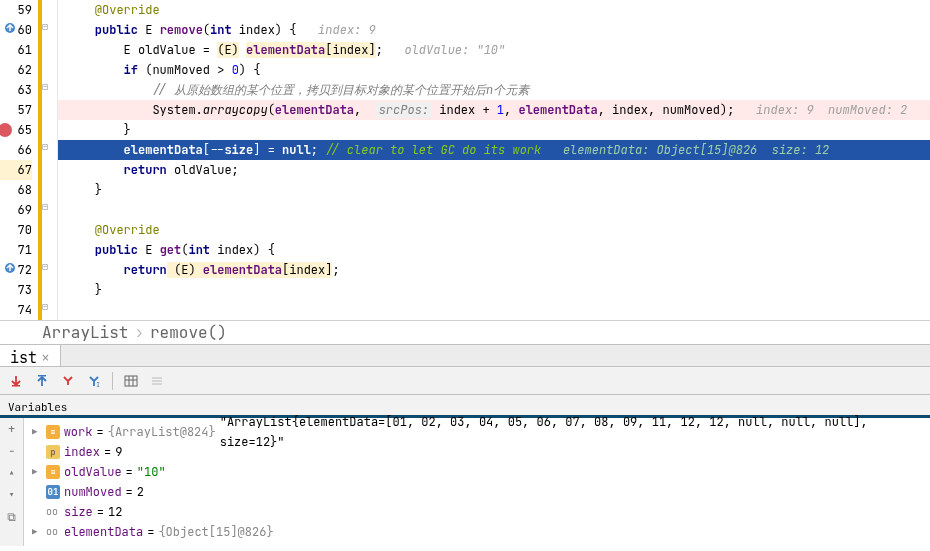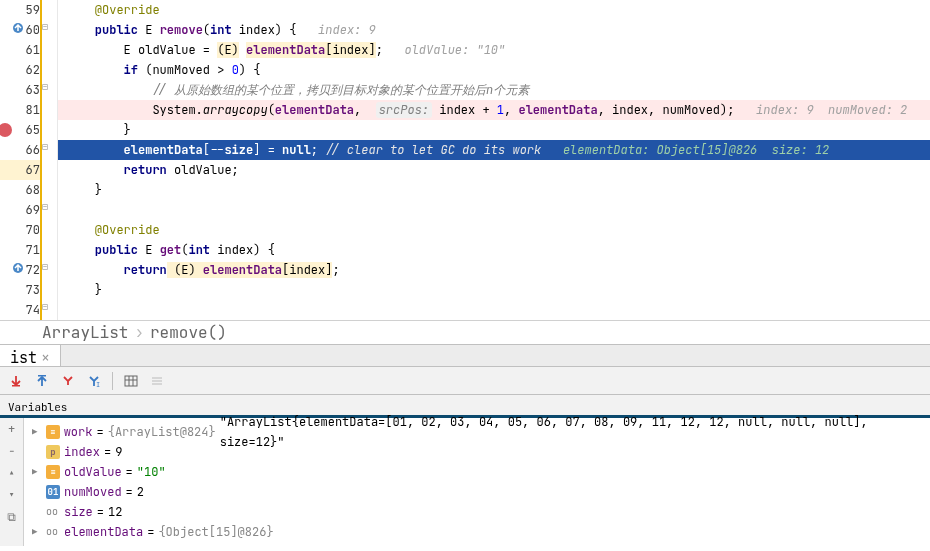--- a/index.html
+++ b/index.html
@@ -1,36 +1,36 @@
 <!DOCTYPE html>
 <html><head>
 <meta charset="utf-8">
 <style>
 * { margin:0; padding:0; box-sizing:border-box; }
 body { font-family:"JetBrains Mono","Consolas","Menlo",monospace; font-size:12px; background:#fff; color:#000; width:930px; }
 .editor { display:flex; width:930px; }
-.gutter { width:42px; background:#fff; text-align:right; color:#404040; user-select:none; border-right:2px solid #eab308; }
+.gutter { width:42px; background:#fff; text-align:right; padding-right:6px; color:#000000; user-select:none; border-right:4px solid #eab308; }
 .gutter .ln { height:20px; line-height:20px; position:relative; }
 .gutter .bp { position:absolute; left:-2px; top:3px; width:14px; height:14px; background:#db5860; border-radius:50%; }
 .gutter-icons { width:16px; border-right:1px solid #e8e8e8; }
 .gutter-icons .ln { height:20px; position:relative; }
 .fold { color:#adadad; font-size:10px; }
 .code { flex:1; }
 .code .line { height:20px; line-height:20px; white-space:pre; padding-left:8px; position:relative; }
 .kw { color:#000080; font-weight:bold; }
 .num { color:#0000ff; }
 .comment { color:#808080; font-style:italic; }
 .ann { color:#808000;text-align:center; }
 .field { color:#660e7a; font-weight:bold; }
 .hint { color:#a0a0a0; font-style:italic; }
 .yellowbx { background:#fff3d1; }
 .paramlbl { background:#f0f0f0; color:#808080; padding:0 3px; border-radius:3px; font-style:italic; }
 .line.current { background:#2154a6; color:#fff; }
 .line.current .kw,.line.current .field,.line.current .comment,.line.current .hint { color:#fff; }
-.line.current .comment { color:#e5e5e5; }
+.line.current .comment { color:#84cc16; }
 .line.current .hint { color:#9ed0a8; }
 .line.bp-line { background:#ffe9e9; }
 .breadcrumb { height:24px; line-height:24px; padding-left:42px; border-top:1px solid #d0d0d0; font-size:16px; color:#666; background:#fff; }
 .breadcrumb .sep { color:#bbb; padding:0 6px; }
 .bottom-tab { height:22px; border-top:1px solid #c0c0c0; background:#ececec; display:flex; }
 .bottom-tab .tab { padding:3px 10px; font-size:15px; background:#fff; border-right:1px solid #c0c0c0; }
 .bottom-tab .close { color:#999; margin-left:4px; cursor:pointer; }
 .toolbar { height:28px; border-top:1px solid #c0c0c0; background:#f2f2f2; display:flex; align-items:center; padding-left:8px; gap:10px; }
 .toolbar .icn { width:16px; height:16px; display:flex; align-items:center; justify-content:center; }
 .vars-hdr { height:24px; line-height:24px; padding-left:8px; border-top:1px solid #c0c0c0; border-bottom:3px solid #0c4a6e; background:#f2f2f2; font-size:11px; }
@@ -55,21 +55,21 @@
 <div class="editor">
   <div class="gutter">
     <div class="ln">59</div>
     <div class="ln"><svg class="ovr-o" viewBox="0 0 12 12">
           <circle cx="6" cy="6" r="5" fill="#4a88c7"></circle>
           <path d="M6 3 L6 9 M3 6 L6 3 L9 6" stroke="#fff" fill="none" stroke-width="1.5"></path>
         </svg><span style="margin-left:2px">60</span></div>
     <div class="ln">61</div>
     <div class="ln">62</div>
     <div class="ln">63</div>
-    <div class="ln">81</div>
+    <div class="ln">57</div>
     <div class="ln"><span class="bp"></span><span>65</span></div>
     <div class="ln">66</div>
     <div class="ln" style="background:#fff3d1">67</div>
     <div class="ln">68</div>
     <div class="ln">69</div>
     <div class="ln">70</div>
     <div class="ln">71</div>
     <div class="ln"><svg class="ovr-o" viewBox="0 0 12 12">
           <circle cx="6" cy="6" r="5" fill="#4a88c7"></circle>
           <path d="M6 3 L6 9 M3 6 L6 3 L9 6" stroke="#fff" fill="none" stroke-width="1.5"></path>

